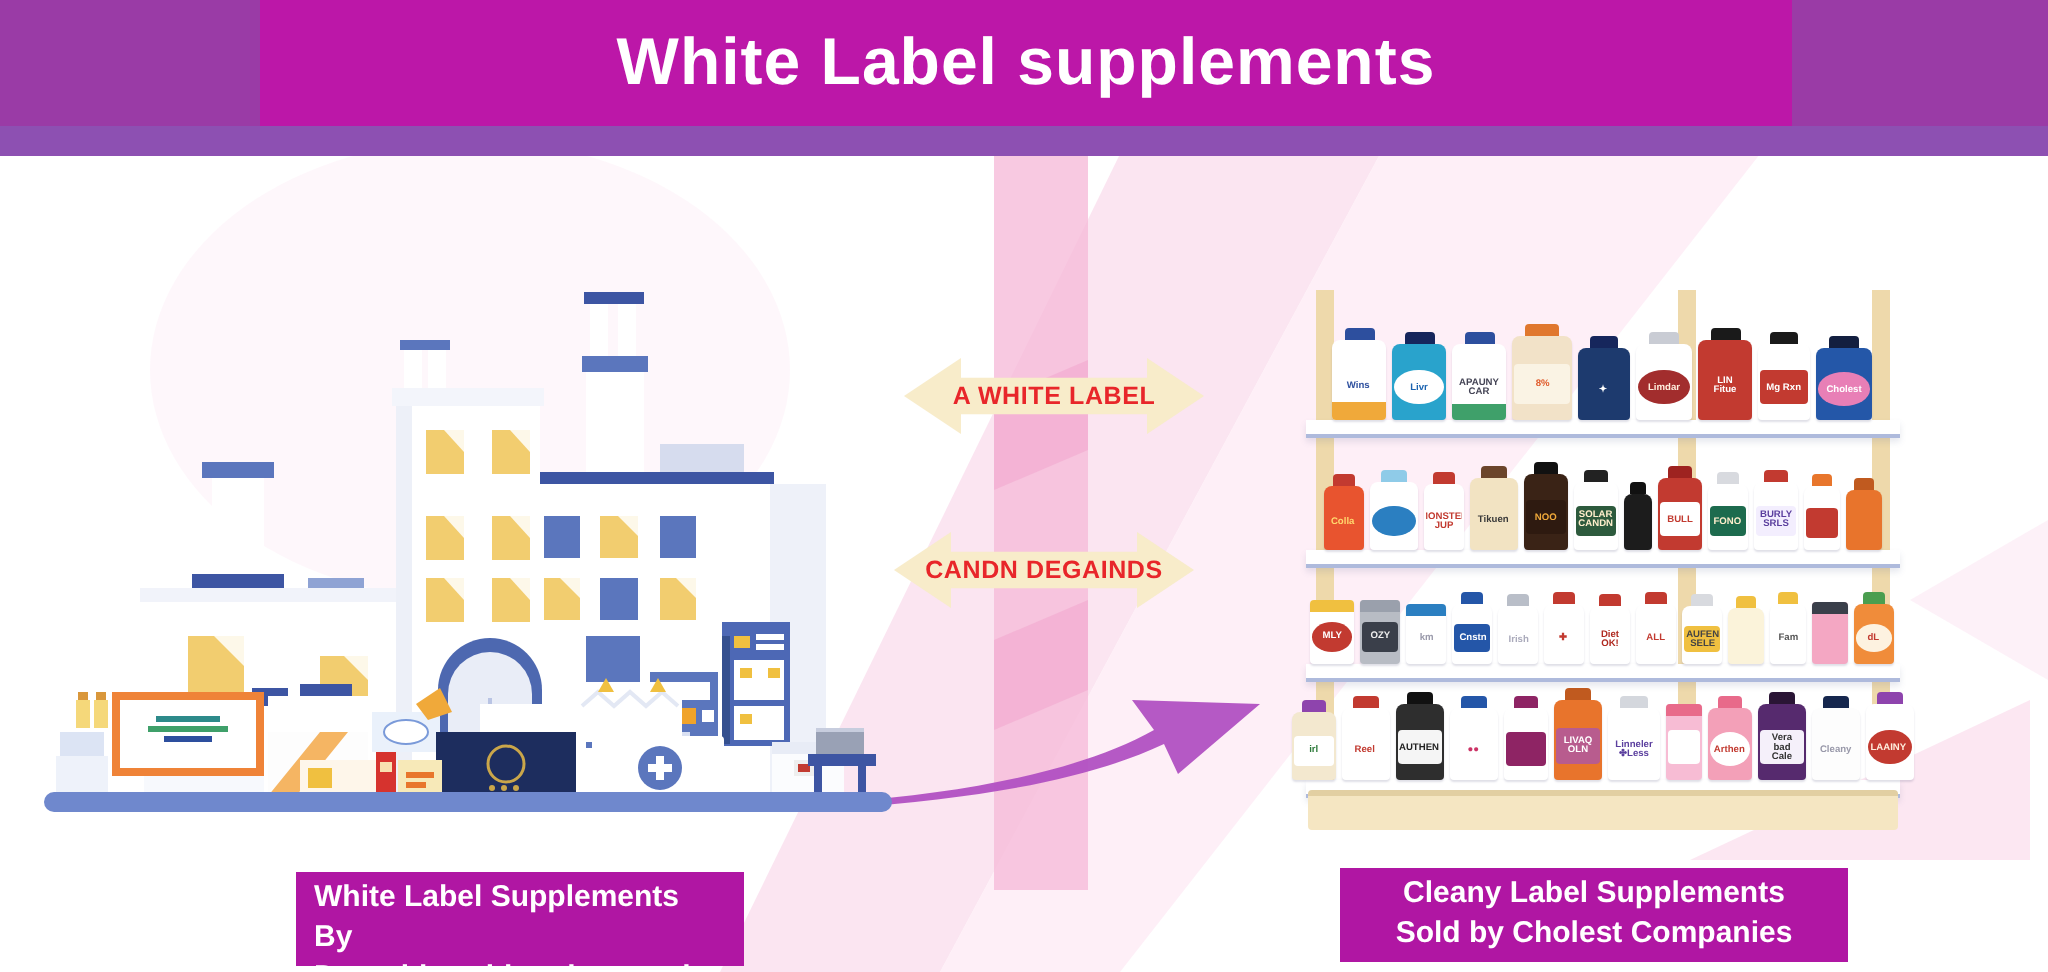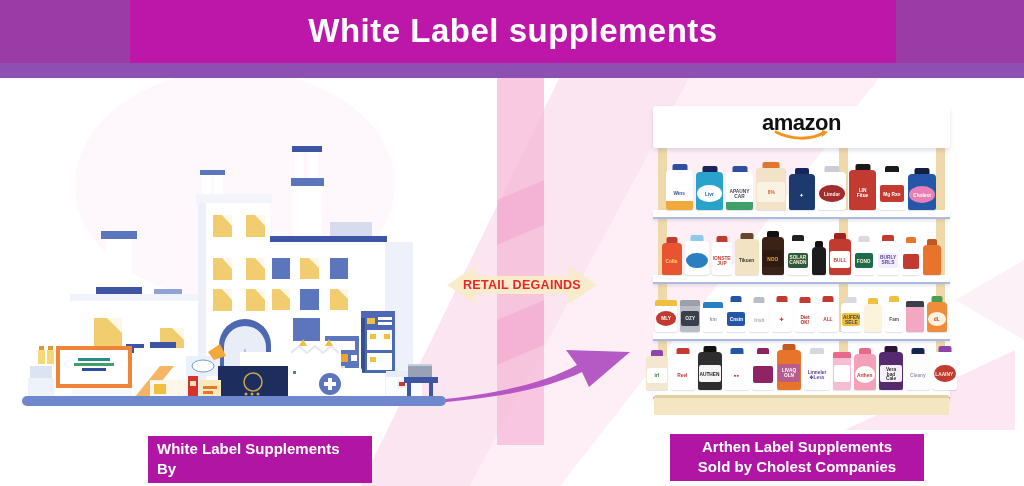--- a/index.html
+++ b/index.html
@@ -215,22 +215,25 @@
     </g>
   </svg>
 
   <div class="header-band">
     <div class="header-stripe"></div>
     <div class="header-inner">
       <h1 class="header-title">White Label supplements</h1>
     </div>
   </div>
 
+  <div class="cream-arrow arrow-top">
+    <span>A WHITE LABEL</span>
+  </div>
   <div class="cream-arrow arrow-bottom">
-    <span>RETAIL DEGAINDS</span>
+    <span>CANDN DEGAINDS</span>
   </div>
 
   <div class="shelf">
     <div class="post post-left"></div>
     <div class="post post-mid"></div>
     <div class="post post-right"></div>
     <div class="board board0"></div>
     <div class="board board1"></div>
     <div class="board board2"></div>
     <div class="board board3"></div>
@@ -504,31 +507,24 @@
             </div>
           </div>
           <div class="bottle" style="width: 24px; height: 38px; background: rgb(255, 255, 255);">
             <div class="cap" style="background: rgb(142, 68, 173); width: 13px;"></div>
             <div class="blabel round" style="background: rgb(194, 58, 48);">
               <span style="color: rgb(255, 238, 221);">LAAINY</span>
             </div>
           </div>
         </div>
       </div>
-    <div class="topboard">
-      <span class="amazon-word">amazon</span>
-      <svg class="amazon-smile" width="58" height="12" viewBox="0 0 58 12">
-        <path d="M3,3 C18,11 38,11 50,4" fill="none" style="stroke:var(--amazon-orange,#f5921e)" stroke-width="3" stroke-linecap="round"></path>
-        <polygon points="49,1 55,3 49,8" style="fill:var(--amazon-orange,#f5921e)"></polygon>
-      </svg>
-    </div>
   </div>
 
   <div class="caption caption-left">
     <div>White Label Supplements</div>
     <div>By Dropshipwebhosting.co.uk</div>
   </div>
   <div class="caption caption-right">
-    <div>Arthen Label Supplements</div>
+    <div>Cleany Label Supplements</div>
     <div>Sold by Cholest Companies</div>
   </div>
 
 </div>
 
 </body></html>

